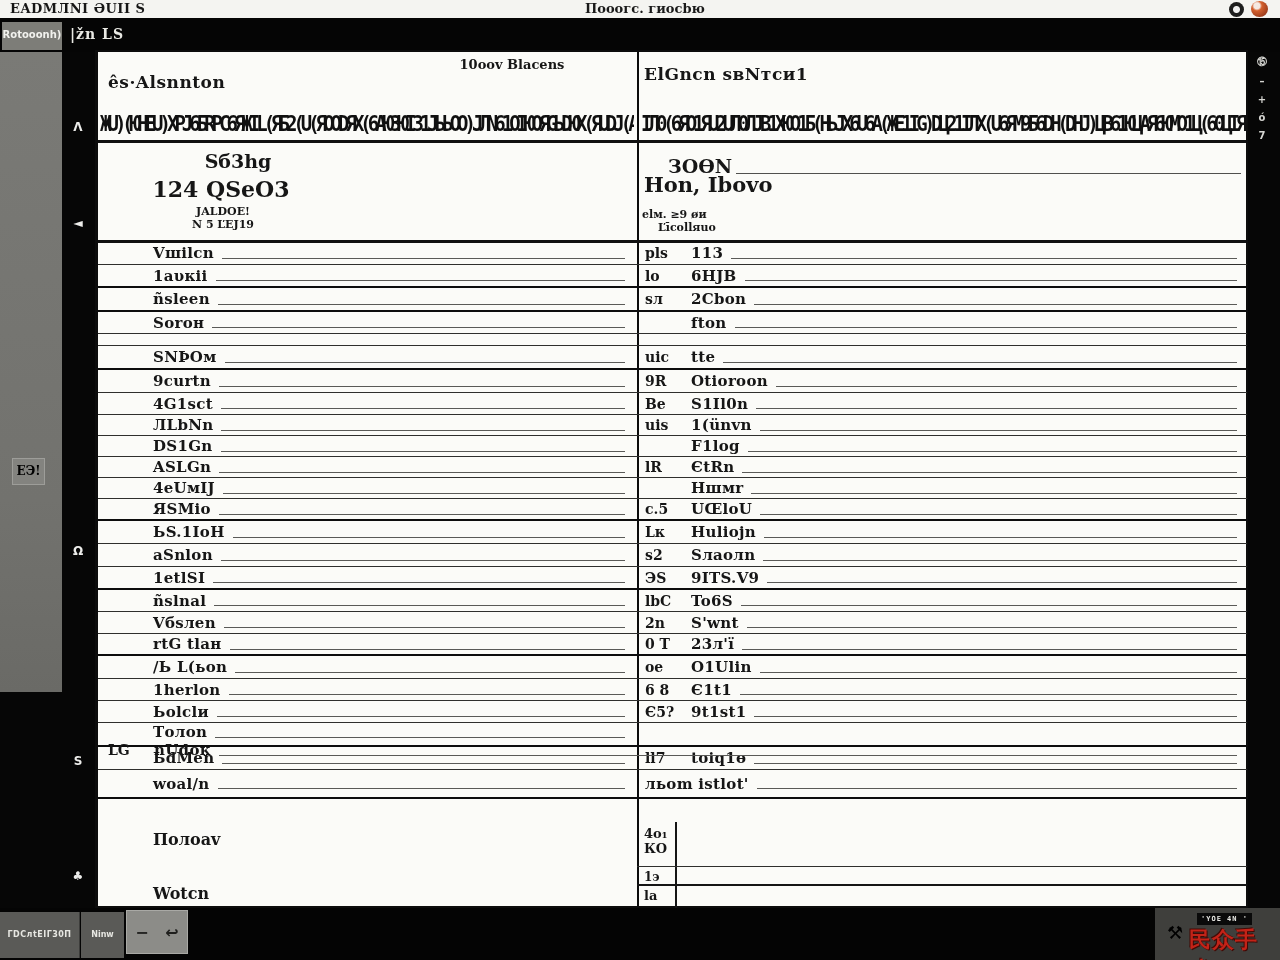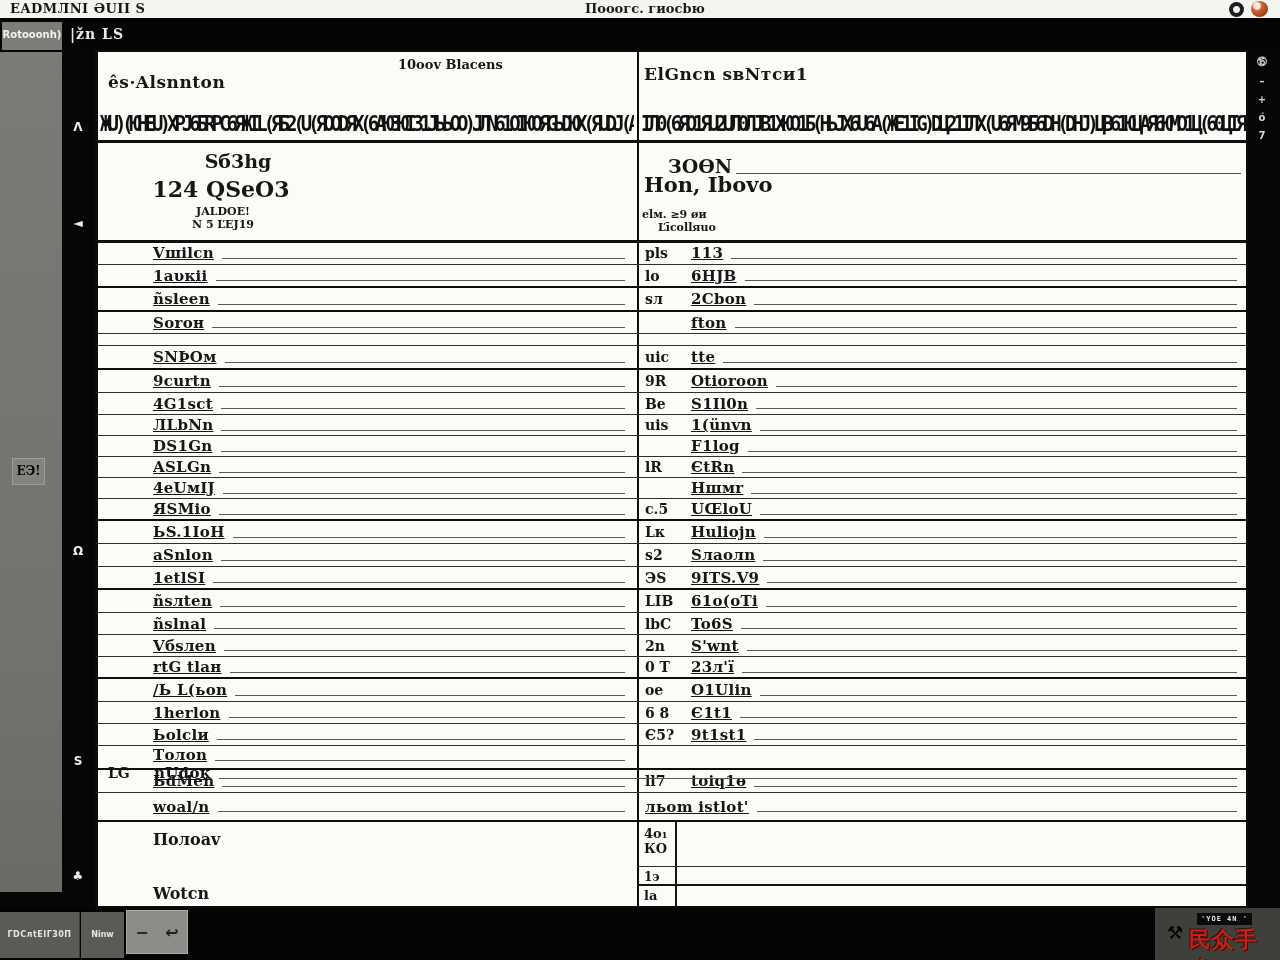--- a/index.html
+++ b/index.html
@@ -22,37 +22,37 @@
   
   .tabbar { position:absolute; left:0; top:18px; width:1280px; height:34px; background:#050505; }
   .tab { position:absolute; left:2px; top:4px; width:60px; height:28px; background:#7d7d78;
          border:1px solid #57
 5755; color:#f2f2ee; font:600 10px "DejaVu Sans", sans-serif;
          text-align:center; line-height:26px; }
   .tabbar-label { position:absolute; left:70px; top:8px; color:#e9e9e4;
          font:700 14px "DejaVu Serif", serif; letter-spacing:1px; }
 
   
-  .sidebar { position:absolute; left:0; top:52px; width:62px; height:840px;
+  .sidebar { position:absolute; left:0; top:52px; width:62px; height:640px;
              background:linear-gradient(180deg,#7a7a76 0,#72726e 70%,#6a6a66 100%); }
   .sb-btn { position:absolute; left:12px; top:406px; width:33px; height:27px;
             background:#83837f; border:1px solid #9d9d99; border-bottom-color:#55
 5553;
             color:#27
 2725; font:700 12px "DejaVu Serif", serif; text-align:center; line-height:25px; }
   .edge-mark { position:absolute; color:#ececea; font:700 12px "DejaVu Sans", sans-serif;
             left:69px; width:18px; text-align:center; }
 
   
   .page { position:absolute; left:95px; top:50px; width:1153px; height:858px;
           background:#fbfbf8; border:2px solid #0c0c0c; border-left-width:3px; color:#161616; }
   .vdivider { position:absolute; left:539px; top:0; width:2px; height:100%; background:#0c0c0c; }
 
   .hd-left-title  { position:absolute; left:10px;  top:20px; font:700 17px "DejaVu Serif", serif; letter-spacing:.5px;}
-  .hd-left-corner { position:absolute; left:300px; top:5px; width:228px; text-align:left;
+  .hd-left-corner { position:absolute; left:300px; top:5px; width:228px; text-align:center;
                     font:600 13px "DejaVu Serif", serif; }
   .hd-right-title { position:absolute; left:546px; top:12px; font:700 17px "DejaVu Serif", serif; letter-spacing:.5px;}
 
   .barcode { position:absolute; top:58px; height:28px; overflow:hidden; white-space:nowrap;
              font:700 19px "DejaVu Sans Mono", monospace; letter-spacing:-4px; color:#101010;
              transform:scaleY(1.15); transform-origin:top left; }
   .bc-l { left:2px;  width:534px; }
   .bc-r { left:543px; width:606px; }
 
   .hline { position:absolute; background:#101010; }
@@ -67,21 +67,21 @@
   .sec-r3 { position:absolute; left:544px; top:156px; font:700 11px "DejaVu Serif", serif; }
   .sec-r4 { position:absolute; left:560px; top:169px; font:700 11px "DejaVu Serif", serif; }
 
   
   .rows { position:absolute; left:0; top:190px; width:1149px; }
   .row { display:flex; width:100%; }
   .row.sep-t { border-bottom:1px solid #2f2f2d; }
   .row.sep-T { border-bottom:2.5px solid #0d0d0d; }
   .cell-l { width:537px; display:flex; align-items:center; padding-left:55px; }
   .cell-r { flex:1; display:flex; align-items:center; padding-left:8px; margin-left:2px; }
-  .lbl  { font:700 15px "DejaVu Serif", serif; white-space:nowrap; letter-spacing:.3px;text-decoration:underline; }
+  .lbl  { font:700 15px "DejaVu Serif", serif; white-space:nowrap; letter-spacing:.3px; }
   .code { width:46px; font:700 14px "DejaVu Serif", serif; white-space:nowrap; }
   .leader { flex:1; border-bottom:1.5px solid #5a5a57; margin:0 10px 0 8px; transform:translateY(5px); }
 
   
   .footer { position:absolute; left:0; top:770px; width:1149px; height:86px; }
   .f-vline { position:absolute; left:577px; top:0; width:1.5px; height:86px; background:#151515; }
   .f-left1 { position:absolute; left:55px; top:8px;  font:700 16px "DejaVu Serif", serif; }
   .f-left2 { position:absolute; left:55px; top:62px; font:700 16px "DejaVu Serif", serif; }
   .f-c1a { position:absolute; left:546px; top:4px;  font:700 13px "DejaVu Serif", serif; }
   .f-c1b { position:absolute; left:546px; top:19px; font:700 13px "DejaVu Serif", serif; }
@@ -318,31 +318,20 @@
         </div>
       </div>
       <div class="row sep-T" style="height: 23px;">
         <div class="cell-l">
           <span class="lbl">1еtlSI</span>
           <span class="leader"></span>
         </div>
         <div class="cell-r">
           <span class="code">ЭS</span>
           <span class="lbl">9IТS.V9</span>
-          <span class="leader"></span>
-        </div>
-      </div>
-      <div class="row sep-t" style="height: 23px;">
-        <div class="cell-l">
-          <span class="lbl">ñsлten</span>
-          <span class="leader"></span>
-        </div>
-        <div class="cell-r">
-          <span class="code">LIВ</span>
-          <span class="lbl">61о(оTi</span>
           <span class="leader"></span>
         </div>
       </div>
       <div class="row sep-t" style="height: 22px;">
         <div class="cell-l">
           <span class="lbl">ñslnal</span>
           <span class="leader"></span>
         </div>
         <div class="cell-r">
           <span class="code">lbС</span>

